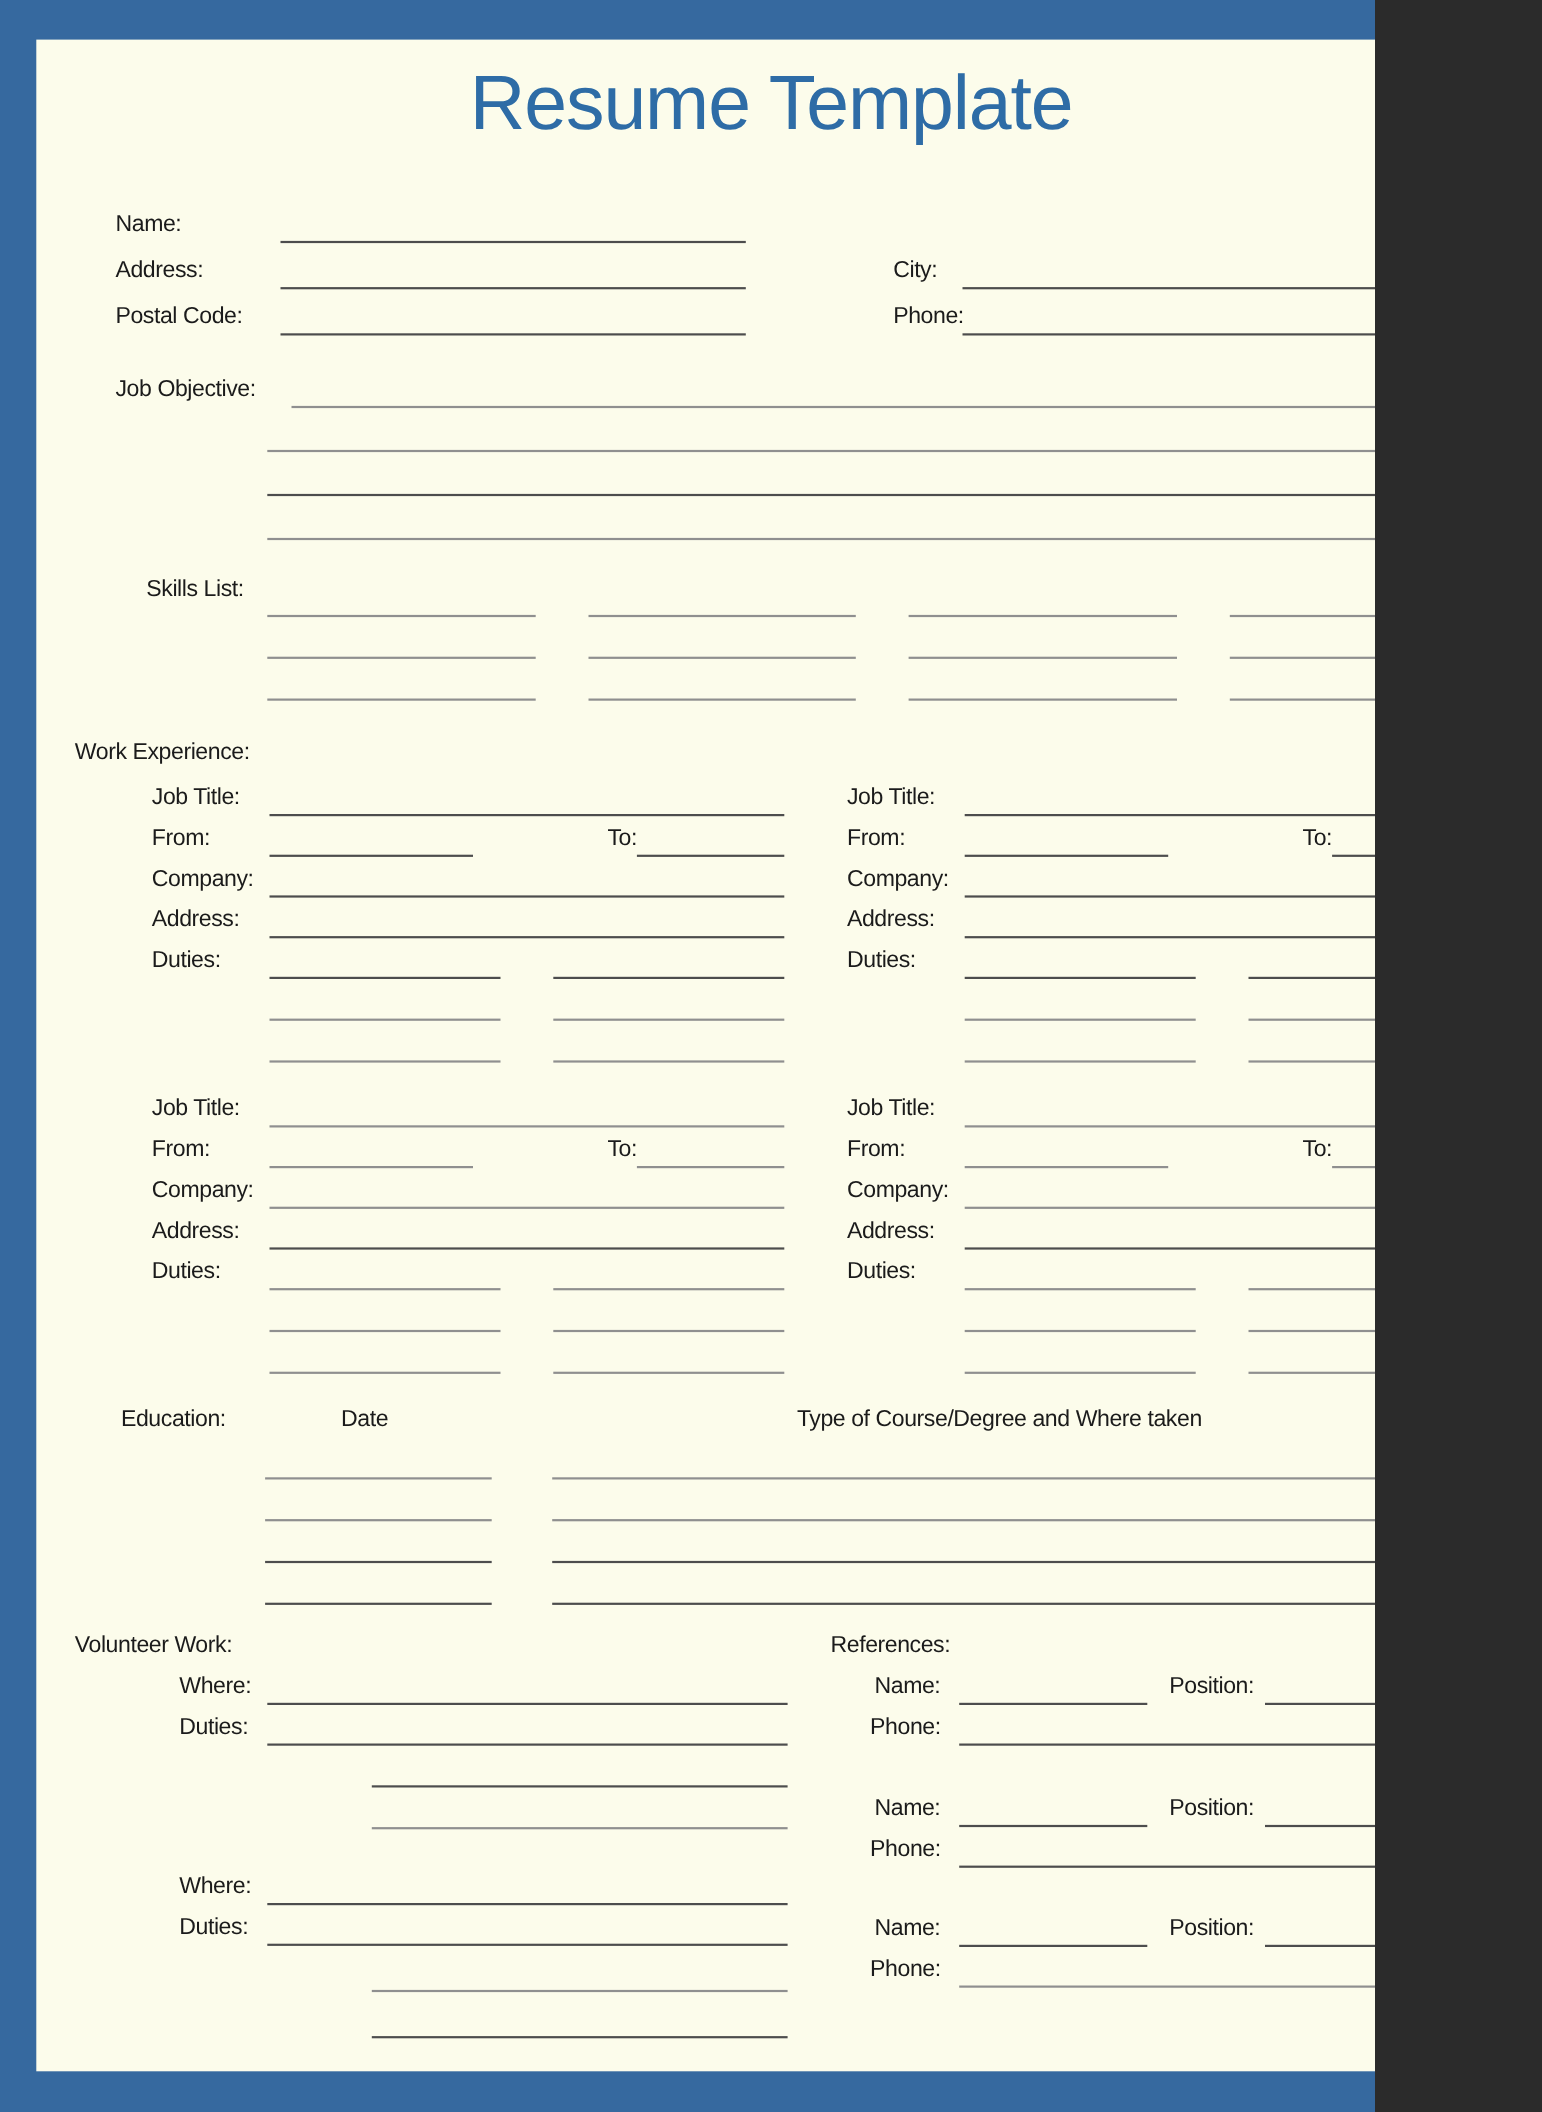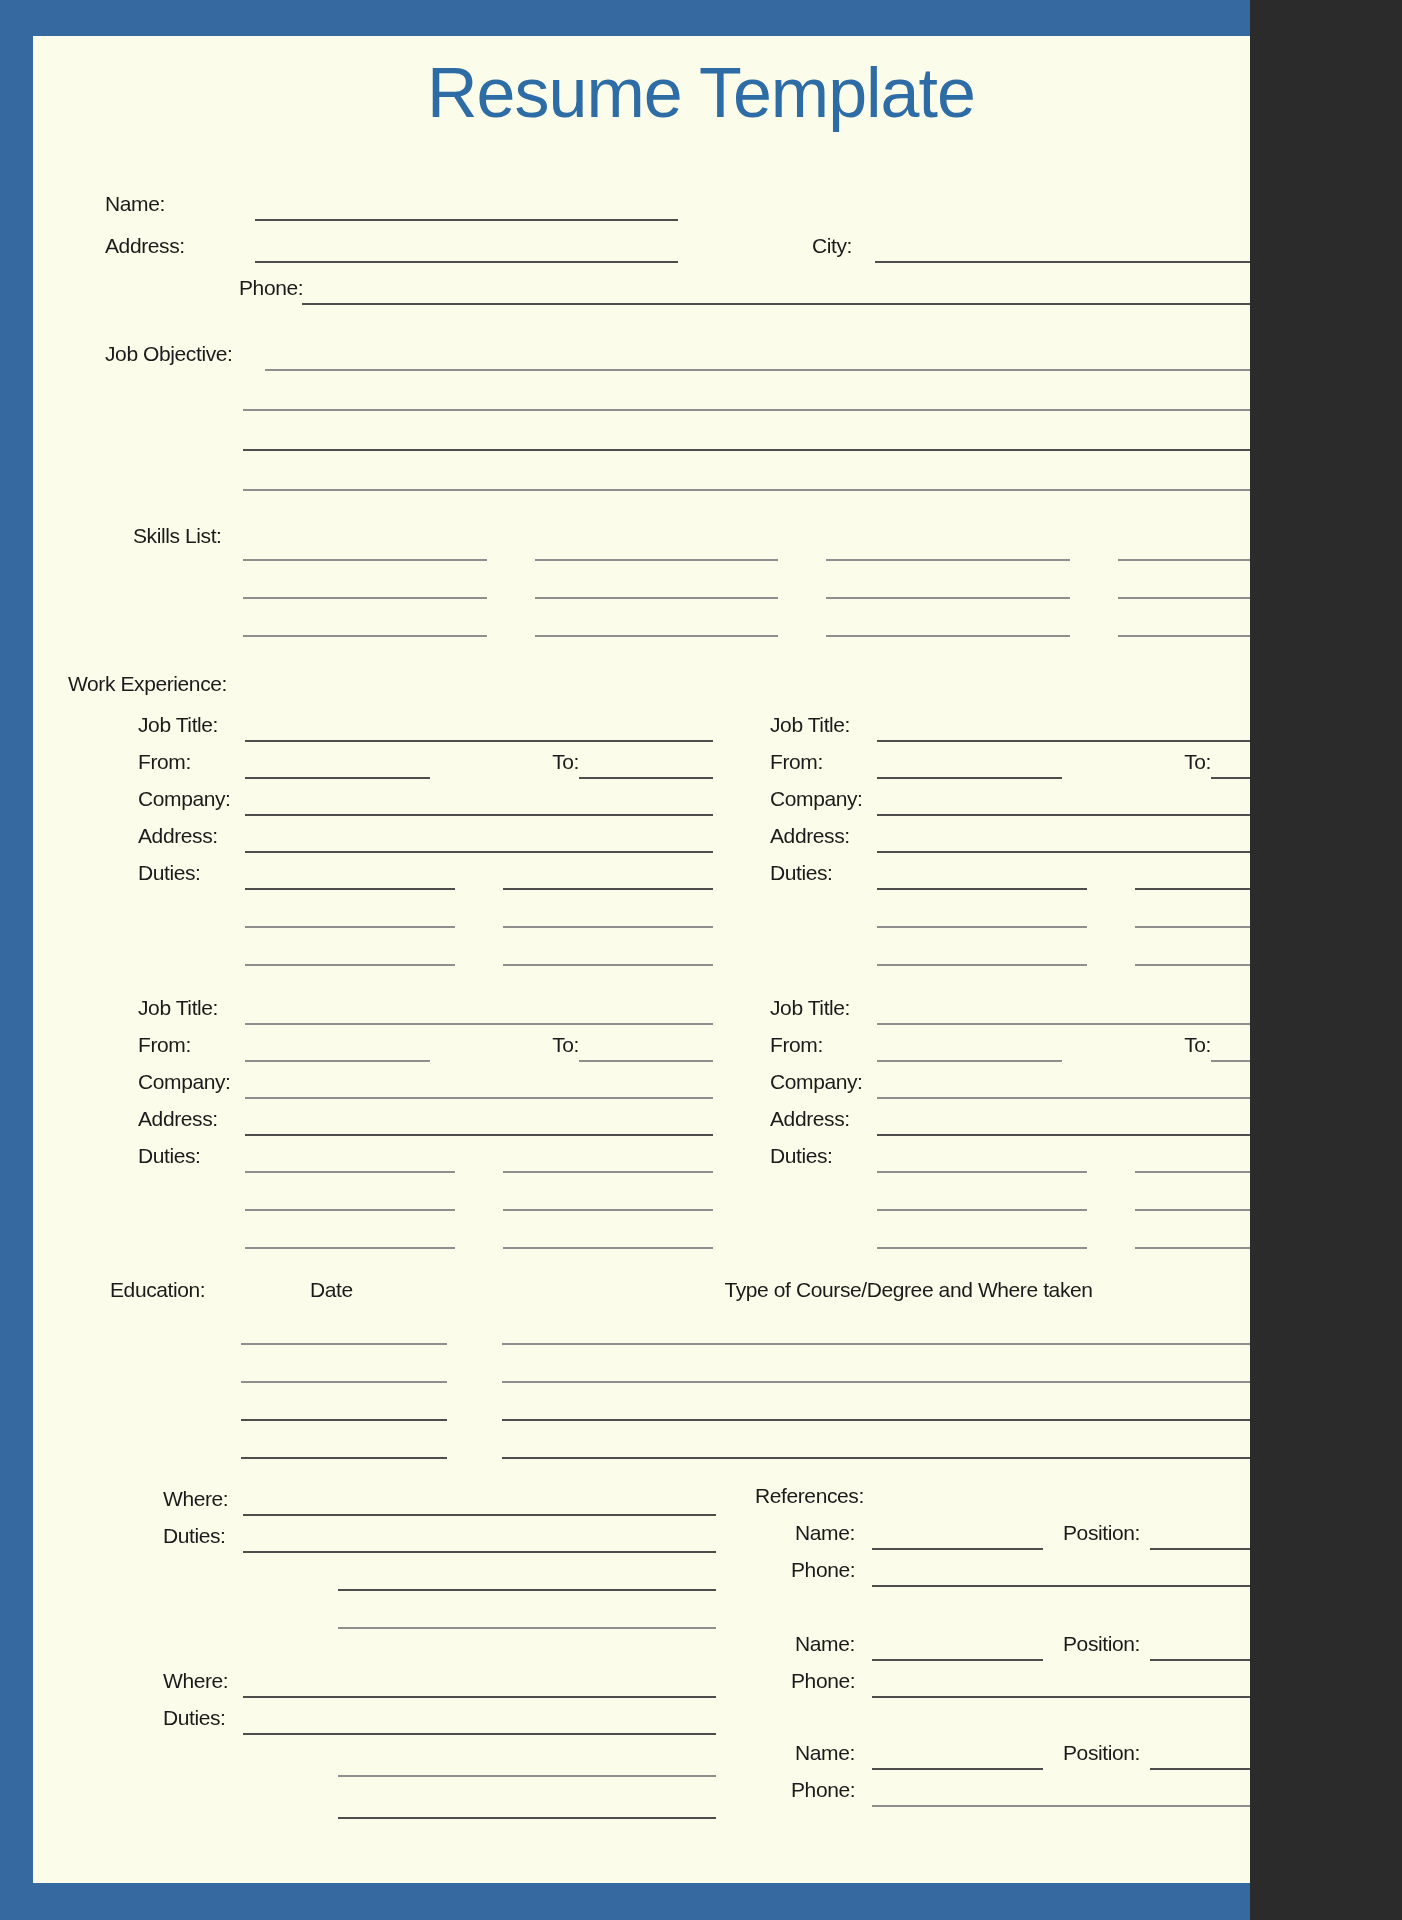--- a/index.html
+++ b/index.html
@@ -98,20 +98,24 @@
           <span class="lbl">Address:</span>
           <span class="ln fl"></span>
         </div>
         <div class="c-gap"></div>
         <div class="c-right">
           <span class="lbl">City:</span>
           <span class="ln fl"></span>
         </div>
       </div>
       <div class="c-row">
+        <div class="c-left">
+          <span class="lbl">Postal Code:</span>
+          <span class="ln fl"></span>
+        </div>
         <div class="c-gap"></div>
         <div class="c-right">
           <span class="lbl">Phone:</span>
           <span class="ln fl"></span>
         </div>
       </div>
     </div>
 
     <div>
       <div class="obj-head">
@@ -323,20 +327,23 @@
         </div>
       <div class="edu-row">
           <span class="ln edu-date"></span>
           <span class="ln edu-course"></span>
         </div>
     </div>
 
     <div class="vr">
 
       <div>
+        <div class="sec-head">
+            <span class="lbl">Volunteer Work:</span>
+          </div>
         <div class="v-row">
             <span class="lbl">Where:</span>
             <span class="ln fl"></span>
           </div>
         <div class="v-row">
             <span class="lbl">Duties:</span>
             <span class="ln fl"></span>
           </div>
         <div class="v-extra">
             <span class="ln fl"></span>

